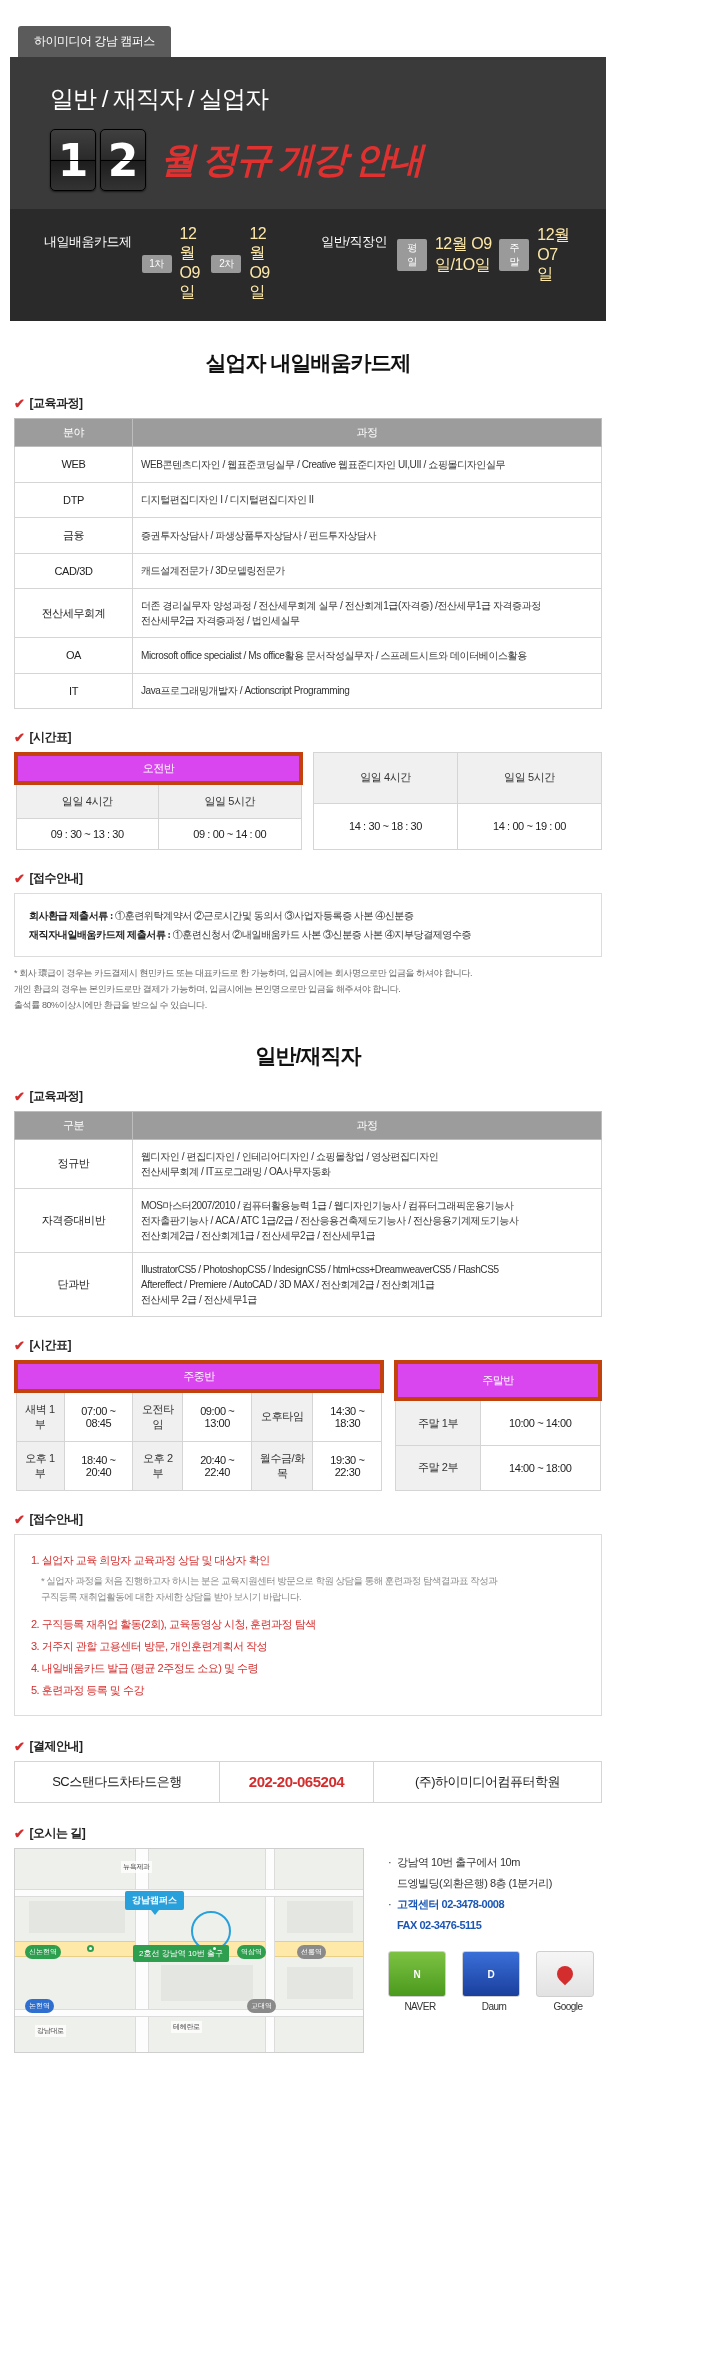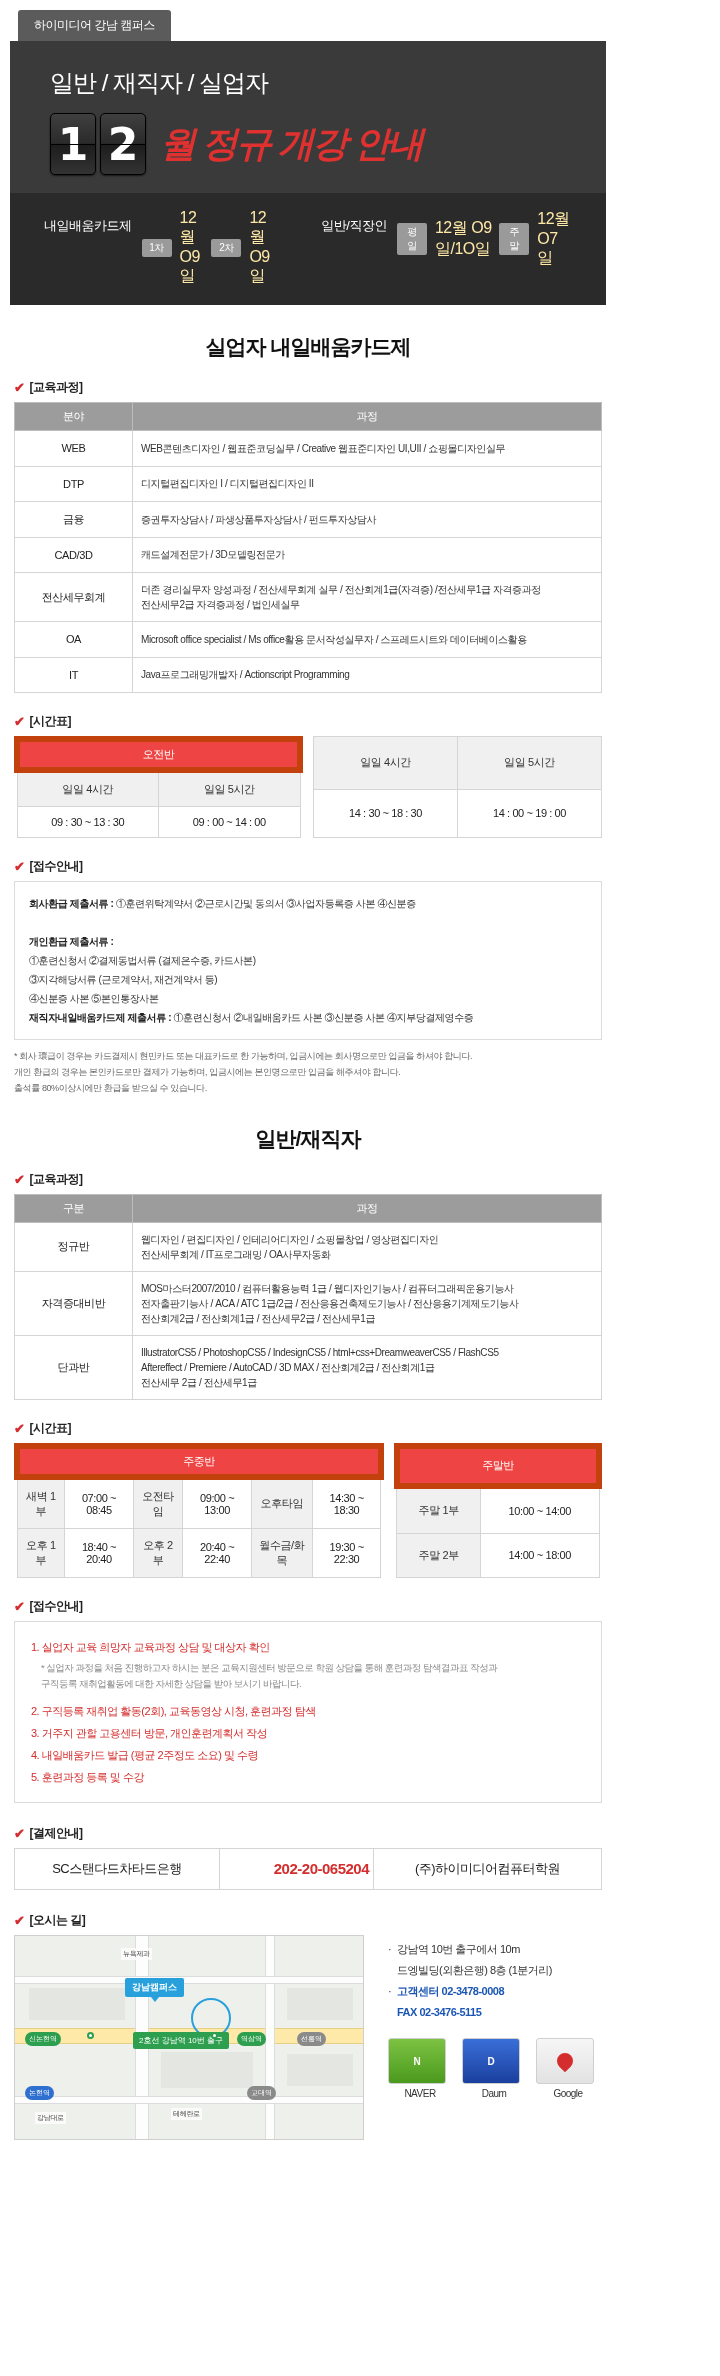--- a/index.html
+++ b/index.html
@@ -4,21 +4,21 @@
 <style>
   * { box-sizing: border-box; }
   html, body { margin:0; padding:0; }
   body {
     width:720px;
     font-family:"Liberation Sans", sans-serif;
     background:#ffffff;
     color:#222;
     -webkit-font-smoothing:antialiased;
   }
-  .page { width:616px; position:relative; }
+  .page { width:616px; position:relative;margin-top:16px; }
 
   
   .top-tab-wrap { padding:10px 0 0 18px; }
   .top-tab {
     display:inline-block;
     background:#5b5b5b;
     color:#fff;
     font-size:12px;
     padding:7px 16px;
     border-radius:3px 3px 0 0;
@@ -122,39 +122,40 @@
     letter-spacing:-0.4px;
   }
   table.grid td.cat {
     text-align:center; width:118px; font-size:11px; color:#222;
   }
 
   
   .tt-wrap { display:flex; gap:10px; margin:0 14px; }
   .tt { border-collapse:collapse; font-size:10px; }
   .tt th {
-    background:#ef4444; color:#fff; font-weight:normal; font-size:11px;
-    padding:5px 4px; border:6px solid #c2410c; letter-spacing:-0.5px;
+    background:#d946ef; color:#fff; font-weight:normal; font-size:11px;
+    padding:5px 4px; border:4px solid #c2410c; letter-spacing:-0.5px;
   }
   .tt td {
     border:1px solid #d5d5d5; padding:9px 6px; text-align:center; font-size:11px;
     letter-spacing:-0.4px;
   }
   .tt .hdr2 { background:#f0f0f0; color:#333; font-size:11px; }
   .tt-half { width:50%; }
 
   
   .notebox {
     margin:0 14px;
     border:1px solid #dcdcdc;
     padding:12px 14px;
     font-size:10px;
     color:#333;
     line-height:1.9;
     letter-spacing:-0.4px;
+    font-family:Liberation Serif, serif;
   }
   .notebox .ttl { color:#222; font-weight:bold; }
   .small-note {
     margin:8px 14px 0 14px;
     font-size:9px;
     color:#666;
     line-height:1.8;
     letter-spacing:-0.4px;
   }
   .olist {
@@ -166,21 +167,21 @@
   
   table.pay { width:calc(100% - 28px); margin:0 14px; border-collapse:collapse; }
   table.pay th {
     background:#9c9c9c; color:#fff; font-weight:normal; font-size:11px;
     padding:6px 4px; border:1px solid #bdbdbd;
   }
   table.pay td {
     border:1px solid #d5d5d5; text-align:center; padding:11px 4px;
     font-size:13px; color:#222; letter-spacing:-0.5px;
   }
-  table.pay td.acct { color:#d42d2d; font-weight:bold; font-size:15px;text-align:right; }
+  table.pay td.acct { color:#d42d2d; font-weight:bold; font-size:15px; }
 
   
   .map-row { display:flex; gap:12px; margin:0 14px; align-items:flex-start; }
   .map {
     width:350px; height:205px;
     background:#eef0ec;
     border:1px solid #cfcfcf;
     position:relative;
     overflow:hidden;
   }
@@ -373,26 +374,20 @@
 
   <div class="sub-head" style="margin-top:20px">
     <span class="check">✔</span>
     <span class="lbl">[접수안내]</span>
   </div>
 
   <div class="notebox">
     <div>
       <span class="ttl">회사환급 제출서류 :</span>
       <span>①훈련위탁계약서 ②근로시간및 동의서 ③사업자등록증 사본 ④신분증</span>
-    </div>
-    <div style="white-space:pre-line">
-      <span class="ttl">개인환급 제출서류 :</span>
-      <span>①훈련신청서 ②결제동법서류 (결제은수증, 카드사본)
-③지각해당서류 (근로계약서, 재건계약서 등)
-④신분증 사본 ⑤본인통장사본</span>
     </div>
     <div>
       <span class="ttl">재직자내일배움카드제 제출서류 :</span>
       <span>①훈련신청서 ②내일배움카드 사본 ③신분증 사본 ④지부당결제영수증</span>
     </div>
   </div>
   <div class="small-note" style="white-space:pre-line">* 회사 環급이 경우는 카드결제시 현민카드 또는 대표카드로 한 가능하며, 입금시에는 회사명으로만 입금을 하셔야 합니다.
 개인 환급의 경우는 본인카드로만 결제가 가능하며, 입금시에는 본인명으로만 입금을 해주셔야 합니다.
 출석률 80%이상시에만 환급을 받으실 수 있습니다.</div>
 

